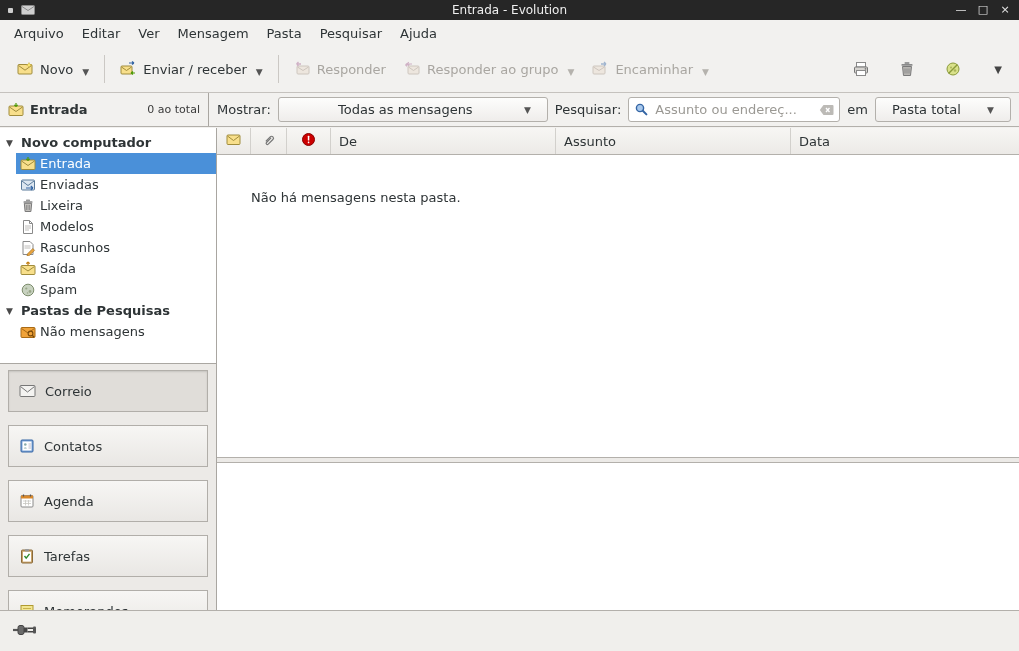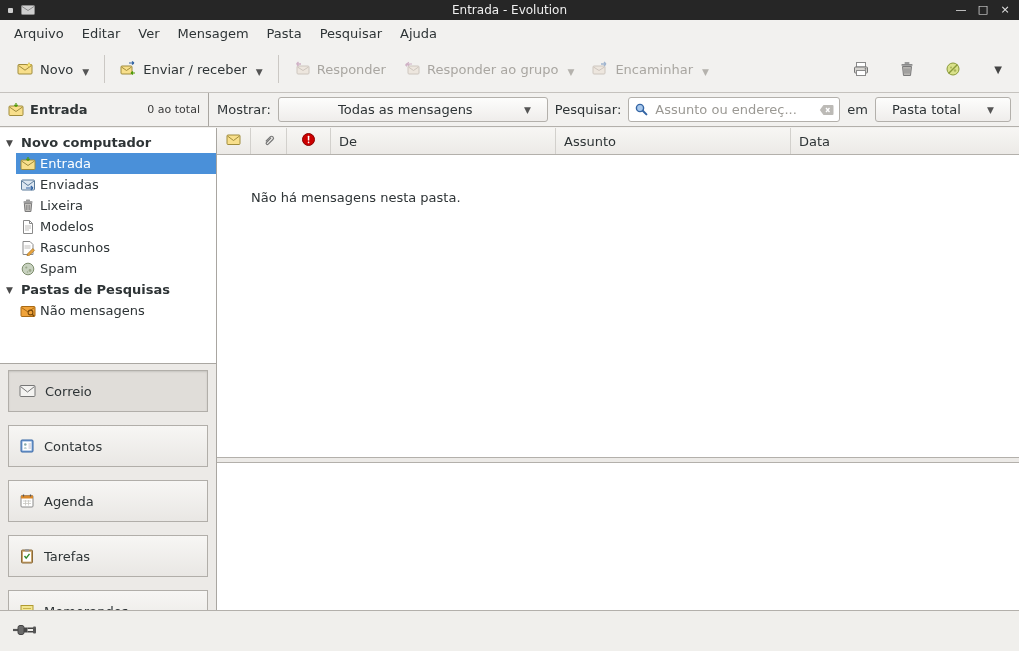--- a/index.html
+++ b/index.html
@@ -404,20 +404,30 @@
                 <path d="M3 1.5h7l3 3v10H3z" fill="#fff" stroke="#8a8a8a"></path>
                 <path d="M4.5 6h6M4.5 8h6" stroke="#b8b6b2" stroke-width=".9"></path>
                 <path d="M7.5 13.8l5.3-5.3 1.8 1.8-5.3 5.3-2.3.5z" fill="#e8a33d" stroke="#9a6b20" stroke-width=".6"></path>
               </svg>
           </span>
           <span>Rascunhos</span>
         </div>
         <div class="tree-item">
           <span class="ticon">
             <svg width="16" height="16" viewBox="0 0 16 16">
+                <rect x="1" y="4.5" width="14" height="9" rx="1" fill="#f8df8b" stroke="#a08c3c"></rect>
+                <path d="M1.5 5.5L8 10l6.5-4.5" fill="none" stroke="#a08c3c"></path>
+                <path d="M8 4.5V1M8 1L6.3 2.7M8 1l1.7 1.7" stroke="#c17d11" stroke-width="1.2" fill="none"></path>
+              </svg>
+          </span>
+          <span>Saída</span>
+        </div>
+        <div class="tree-item">
+          <span class="ticon">
+            <svg width="16" height="16" viewBox="0 0 16 16">
                 <circle cx="8" cy="8" r="5.8" fill="#c8d2c0" stroke="#7d8d6d"></circle>
                 <circle cx="6.3" cy="6.5" r="1.1" fill="#9aa88a"></circle>
                 <circle cx="10" cy="9.5" r="1.4" fill="#9aa88a"></circle>
                 <circle cx="7.5" cy="11" r=".8" fill="#9aa88a"></circle>
               </svg>
           </span>
           <span>Spam</span>
         </div>
         <div class="tgroup">
           <span class="expander">▼</span>

